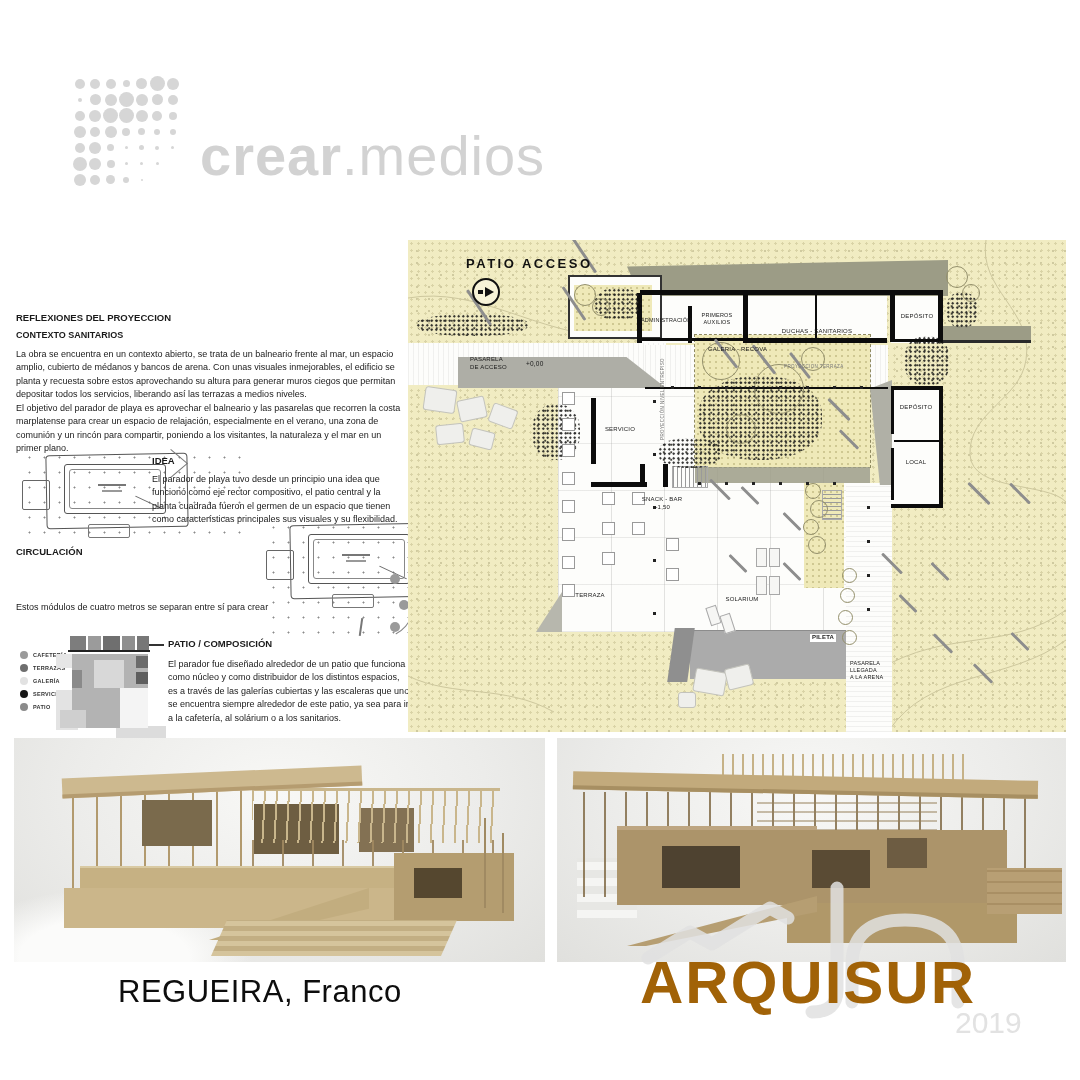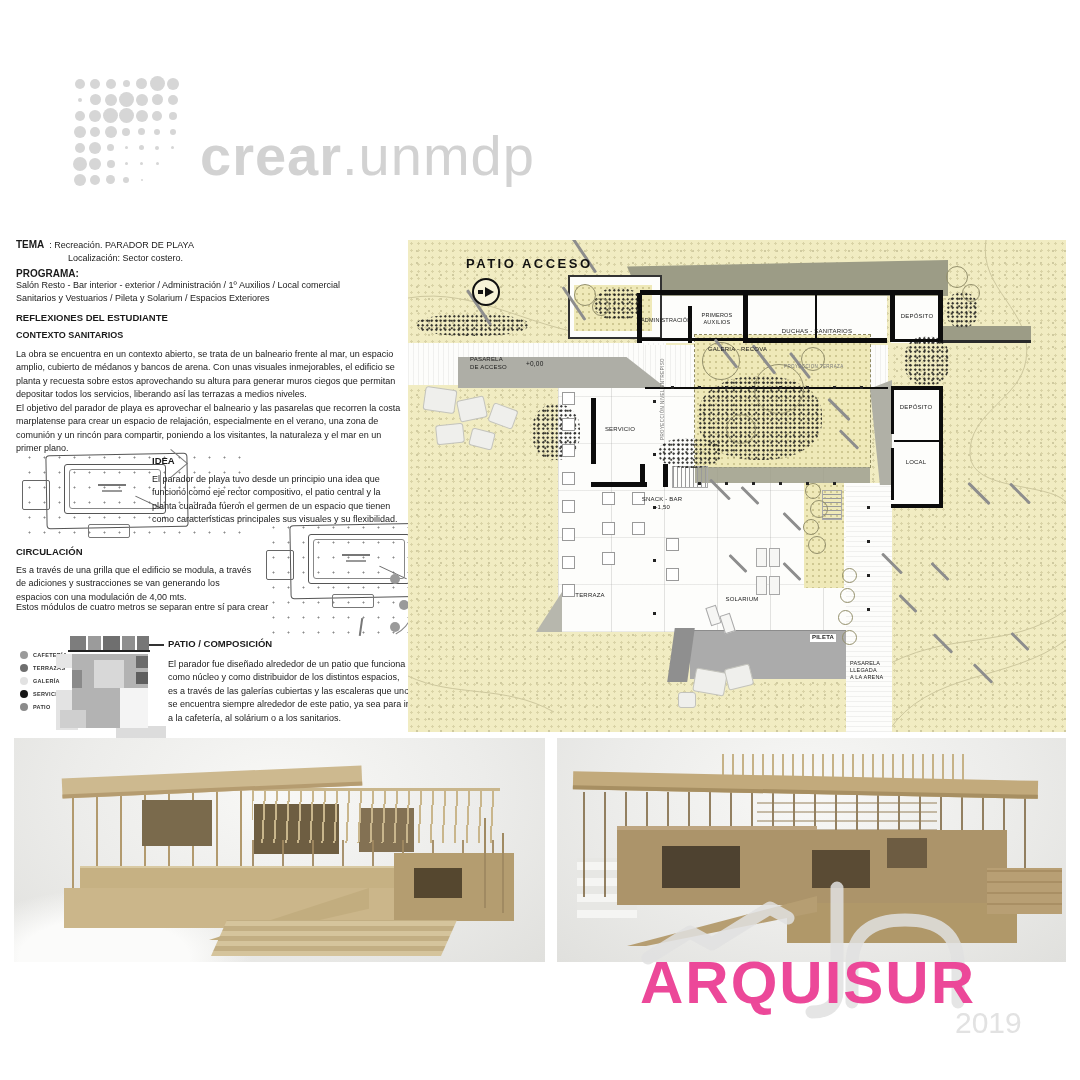--- a/index.html
+++ b/index.html
@@ -55,21 +55,21 @@
   .skl{position:absolute;background:#777}
   
   .lgrow{display:flex;align-items:center;height:13px}
   .lgdot{width:8px;height:8px;border-radius:50%;margin-right:5px;flex:0 0 auto}
   .lgtxt{font-size:5.5px;font-weight:bold;color:#333;letter-spacing:.3px}
   
   .photo{position:absolute;top:738px;height:224px;overflow:hidden;
          background:radial-gradient(ellipse at 50% 25%,#f8f8f6 0%,#ececea 55%,#e0e0dd 100%)}
   
   .name{position:absolute;left:118px;top:974px;font-size:31px;letter-spacing:.5px;color:#0d0d0d}
-  .wm-title{position:absolute;left:640px;top:948px;font-size:60px;font-weight:bold;letter-spacing:2px;color:#ec4899;z-index:6}
+  .wm-title{position:absolute;left:640px;top:948px;font-size:60px;font-weight:bold;letter-spacing:2px;color:#a16207;z-index:6}
   .wm-sub{position:absolute;left:638px;top:1006px;font-size:30px;color:#e2e2e2;letter-spacing:1px;z-index:6}
   .wm-year{position:absolute;left:955px;top:1006px;font-size:30px;color:#e2e2e2;z-index:6}
 </style>
 </head>
 <body>
 
 <div class="page">
 
   <div class="dotgrid" id="dotgrid">
       <div class="ldot" style="left: 2.5px; top: 2.5px; width: 10px; height: 10px; background: rgb(214, 214, 214);"></div>
@@ -112,53 +112,43 @@
       <div class="ldot" style="left: 34.5px; top: 83.5px; width: 8px; height: 8px; background: rgb(214, 214, 214);"></div>
       <div class="ldot" style="left: 52.5px; top: 86px; width: 3px; height: 3px; background: rgb(214, 214, 214);"></div>
       <div class="ldot" style="left: 68px; top: 86px; width: 3px; height: 3px; background: rgb(214, 214, 214);"></div>
       <div class="ldot" style="left: 83.5px; top: 86px; width: 3px; height: 3px; background: rgb(214, 214, 214);"></div>
       <div class="ldot" style="left: 1.5px; top: 97.5px; width: 12px; height: 12px; background: rgb(214, 214, 214);"></div>
       <div class="ldot" style="left: 18px; top: 98.5px; width: 10px; height: 10px; background: rgb(214, 214, 214);"></div>
       <div class="ldot" style="left: 34px; top: 99px; width: 9px; height: 9px; background: rgb(214, 214, 214);"></div>
       <div class="ldot" style="left: 51px; top: 100.5px; width: 6px; height: 6px; background: rgb(214, 214, 214);"></div>
       <div class="ldot" style="left: 68.5px; top: 102.5px; width: 2px; height: 2px; background: rgb(214, 214, 214);"></div>
     </div>
-  <div class="logotext"><b>crear</b><span>.unmdp</span></div>
-
-  <div class="abs" style="left:16px;top:238px;width:394px">
-    <div class="body"><span class="h1">TEMA</span>&nbsp;&nbsp;<span>: Recreación. PARADOR DE PLAYA</span></div>
-    <div class="body" style="margin-left:52px">Localización: Sector costero.</div>
-  </div>
-  <div class="abs" style="left:16px;top:268px;width:394px">
-    <div class="h1">PROGRAMA:</div>
-    <div class="body">Salón Resto - Bar  interior - exterior / Administración  /  1º Auxilios  / Local comercial</div>
-    <div class="body">Sanitarios y Vestuarios  /  Pileta y Solarium   /  Espacios Exteriores</div>
-  </div>
-  <div class="abs h2" style="left:16px;top:312px">REFLEXIONES DEL ESTUDIANTE</div>
+  <div class="logotext"><b>crear</b><span>.medios</span></div>
+
+  <div class="abs h2" style="left:16px;top:312px">REFLEXIONES DEL PROYECCION</div>
   <div class="abs h2" style="left:16px;top:330px;font-size:9px">CONTEXTO SANITARIOS</div>
   <div class="abs body" style="left:16px;top:348px;width:392px">La obra se encuentra en un contexto abierto, se trata de un balneario frente al mar, un espacio amplio, cubierto de médanos y bancos de arena. Con unas visuales inmejorables, el edificio se planta y recuesta sobre estos aprovechando su altura para generar muros ciegos que permitan depositar todos los servicios, liberando así las terrazas a medios niveles.</div>
   <div class="abs body" style="left:16px;top:402px;width:392px">El objetivo del parador de playa es aprovechar el balneario y las pasarelas que recorren la costa marplatense para crear un espacio de relajación, especialmente en el verano, una zona de comunión y un rincón para compartir, poniendo a los visitantes, la naturaleza y el mar en un primer plano.</div>
 
   <div class="sketch" id="sketch1" style="left:18px;top:446px;width:230px;height:100px">
       <div class="skr" style="left: 28px; top: 8px; width: 140px; height: 72px; border-color: rgb(85, 85, 85); border-radius: 4px; transform: rotate(-1deg);"></div>
       <div class="skr" style="left: 46px; top: 18px; width: 100px; height: 48px; border-color: rgb(85, 85, 85); border-radius: 3px; transform: rotate(0deg);"></div>
       <div class="skr" style="left: 51px; top: 23px; width: 90px; height: 38px; border-color: rgb(136, 136, 136); border-radius: 3px; transform: rotate(0deg);"></div>
       <div class="skr" style="left: 4px; top: 34px; width: 26px; height: 28px; border-color: rgb(102, 102, 102); border-radius: 2px; transform: rotate(0deg);"></div>
       <div class="skr" style="left: 70px; top: 78px; width: 40px; height: 12px; border-color: rgb(119, 119, 119); border-radius: 2px; transform: rotate(0deg);"></div>
       <div class="skl" style="left: 150px; top: 10px; width: 22px; height: 1.2px; transform: rotate(40deg);"></div>
       <div class="skl" style="left: 150px; top: 24px; width: 22px; height: 1.2px; transform: rotate(-40deg);"></div>
       <div class="skl" style="left: 80px; top: 38px; width: 28px; height: 1.5px;"></div>
       <div class="skl" style="left: 84px; top: 44px; width: 20px; height: 1.5px; background: rgb(153, 153, 153);"></div>
       <div class="skl" style="left: 116px; top: 56px; width: 30px; height: 1.2px; transform: rotate(25deg); background: rgb(102, 102, 102);"></div>
     </div>
   <div class="abs h2" style="left:152px;top:455px">IDEA</div>
   <div class="abs body" style="left:152px;top:473px;width:252px">El parador de playa tuvo desde un principio una idea que funcionó como eje rector compositivo, el patio central y la planta cuadrada fueron el germen de un espacio que tienen como características principales sus visuales y su flexibilidad.</div>
 
   <div class="abs h2" style="left:16px;top:546px">CIRCULACIÓN</div>
-  <div class="abs body" style="left:16px;top:564px;width:240px">Es a través de una grilla que el edificio se modula, a través de adiciones y sustracciones se van generando los espacios con una modulación de 4,00 mts.</div>
   <div class="abs body" style="left:16px;top:601px;width:260px">Estos módulos de cuatro metros se separan entre sí para crear</div>
   <div class="sketch" id="sketch2" style="left:262px;top:516px;width:150px;height:124px">
       <div class="skr" style="left: 28px; top: 8px; width: 140px; height: 72px; border-color: rgb(85, 85, 85); border-radius: 4px; transform: rotate(-1deg);"></div>
       <div class="skr" style="left: 46px; top: 18px; width: 100px; height: 48px; border-color: rgb(85, 85, 85); border-radius: 3px; transform: rotate(0deg);"></div>
       <div class="skr" style="left: 51px; top: 23px; width: 90px; height: 38px; border-color: rgb(136, 136, 136); border-radius: 3px; transform: rotate(0deg);"></div>
       <div class="skr" style="left: 4px; top: 34px; width: 26px; height: 28px; border-color: rgb(102, 102, 102); border-radius: 2px; transform: rotate(0deg);"></div>
       <div class="skr" style="left: 70px; top: 78px; width: 40px; height: 12px; border-color: rgb(119, 119, 119); border-radius: 2px; transform: rotate(0deg);"></div>
       <div class="skl" style="left: 150px; top: 10px; width: 22px; height: 1.2px; transform: rotate(40deg);"></div>
       <div class="skl" style="left: 150px; top: 24px; width: 22px; height: 1.2px; transform: rotate(-40deg);"></div>
       <div class="skl" style="left: 80px; top: 38px; width: 28px; height: 1.5px;"></div>
@@ -436,20 +426,21 @@
     <div class="abs" style="left:60px;top:92px;width:390px;height:75px;background:#ac946a"></div>
     <div class="abs" style="left:105px;top:108px;width:78px;height:42px;background:#4e4230"></div>
     <div class="abs" style="left:255px;top:112px;width:58px;height:38px;background:#5a4b34"></div>
     <div class="abs" style="left:330px;top:100px;width:40px;height:30px;background:#6d5c42"></div>
     <div class="abs" style="left:16px;top:38px;width:465px;height:14px;background:#c2aa7c;border-bottom:4px solid #a78f62;transform:rotate(1.2deg)"></div>
     <div class="abs" style="left:230px;top:165px;width:230px;height:40px;background:#b09869"></div>
     <div class="abs" style="left:70px;top:158px;width:190px;height:50px;clip-path:polygon(0 100%,100% 0,100% 32%,10% 100%);background:#b69e72"></div>
     <div class="abs" style="left:430px;top:130px;width:75px;height:46px;background:repeating-linear-gradient(0deg,#b89f74 0 9px,#a98f64 9px 11px)"></div>
   </div>
 
+  <div class="name">REGUEIRA, Franco</div>
 
   <svg class="abs" style="left:600px;top:880px;z-index:6" width="480" height="200" viewBox="0 0 480 200">
     <g fill="none" stroke="rgba(225,225,225,.85)" stroke-width="13" stroke-linecap="round" stroke-linejoin="round">
       <polyline points="48,78 90,52 112,64 170,28 188,38"></polyline>
       <path d="M237,8 L237,110 Q237,132 212,132"></path>
       <path d="M252,122 L252,85 Q252,40 305,40 Q358,40 358,85 L358,122"></path>
     </g>
   </svg>
   <div class="wm-title">ARQUISUR</div>
   <div class="wm-year">2019</div>

